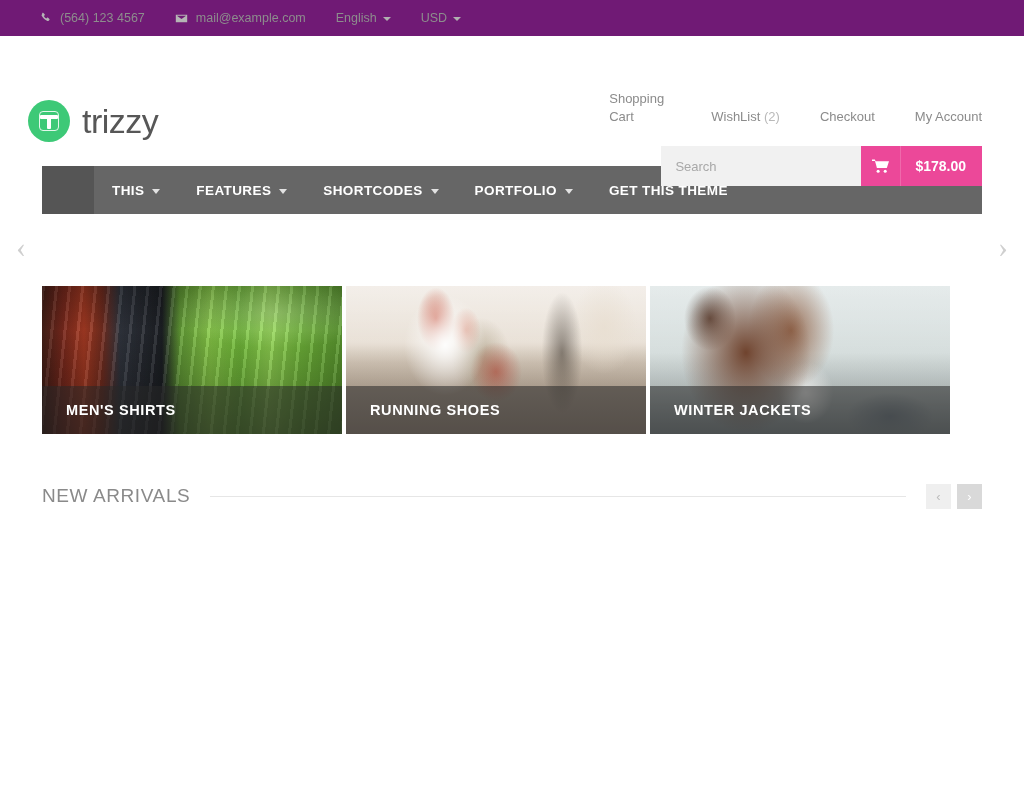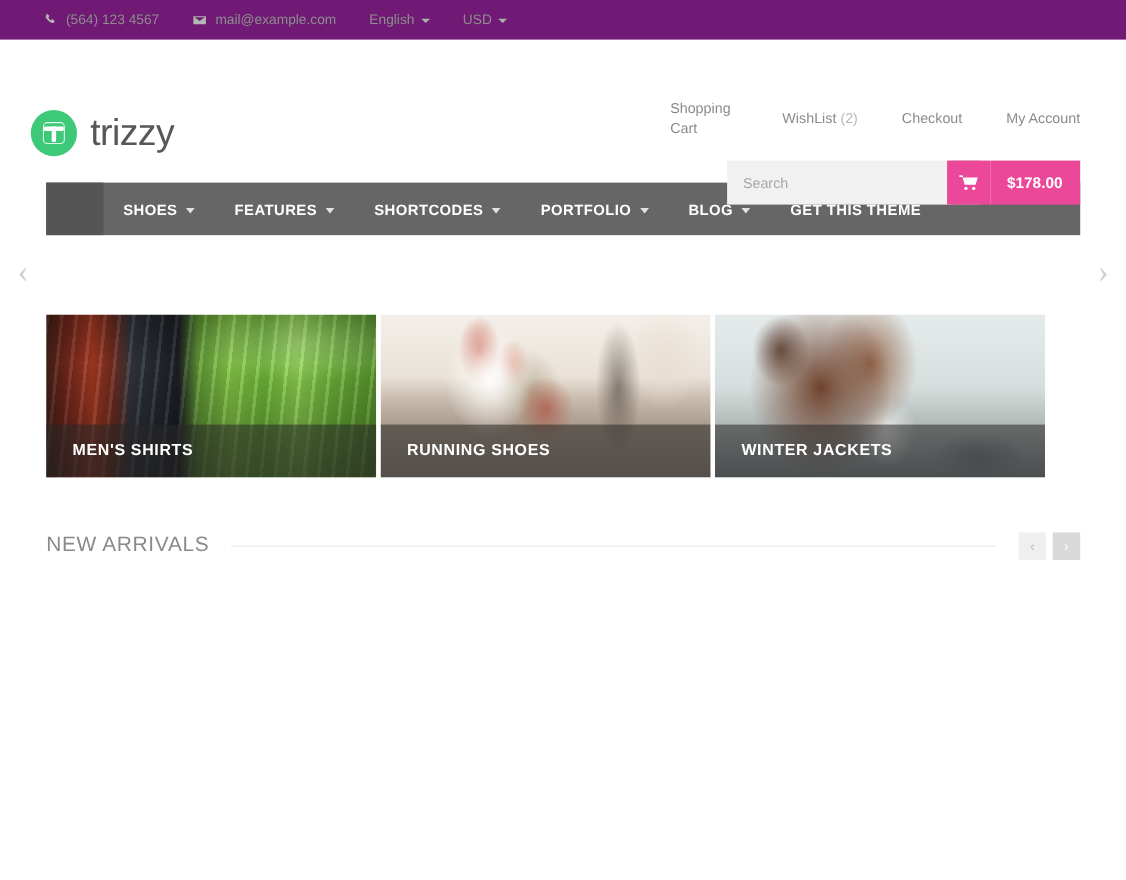--- a/index.html
+++ b/index.html
@@ -107,21 +107,21 @@
     color: #575757;
     letter-spacing: -0.5px;
     font-weight: 400;
   }
 
   .top-links {
     position: absolute;
     right: 42px;
     top: 54px;
     display: flex;
-    align-items: center;
+    align-items: flex-end;
     font-size: 13px;
   }
   .top-link {
     color: #8b8b8b;
     margin-left: 40px;
     white-space: nowrap;
     cursor: pointer;
     line-height: 18px;
   }
   .top-link.wrap { width: 62px; white-space: normal; }
@@ -445,37 +445,33 @@
       </span>
       <span class="cart-total">$178.00</span>
     </div>
   </div>
 </div>
 
 <div class="nav">
   <div class="nav-home"></div>
 
   <div class="nav-item">
-    <span>SHOES</span>
+    <span>THIS</span>
     <span class="caret-w"></span>
   </div>
   <div class="nav-item">
     <span>FEATURES</span>
     <span class="caret-w"></span>
   </div>
   <div class="nav-item">
     <span>SHORTCODES</span>
     <span class="caret-w"></span>
   </div>
   <div class="nav-item">
     <span>PORTFOLIO</span>
-    <span class="caret-w"></span>
-  </div>
-  <div class="nav-item">
-    <span>BLOG</span>
     <span class="caret-w"></span>
   </div>
   <div class="nav-item">
     <span>GET THIS THEME</span>
   </div>
 </div>
 
 <div class="slider">
   <div class="slider-arrow prev">‹</div>
   <div class="slider-arrow next">›</div>

